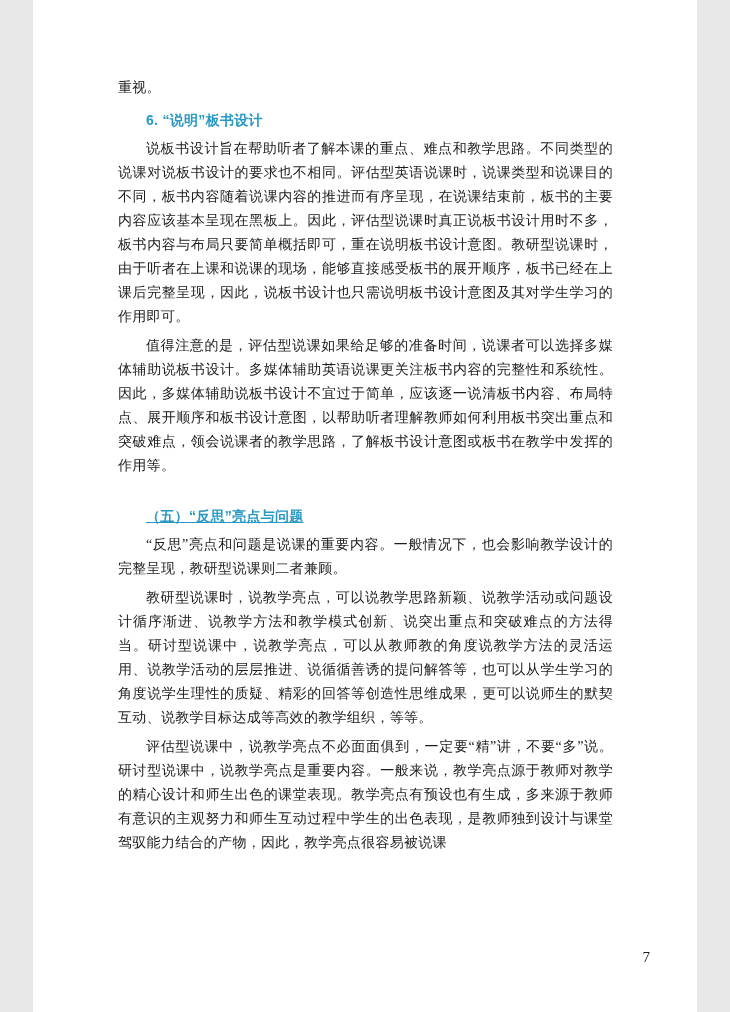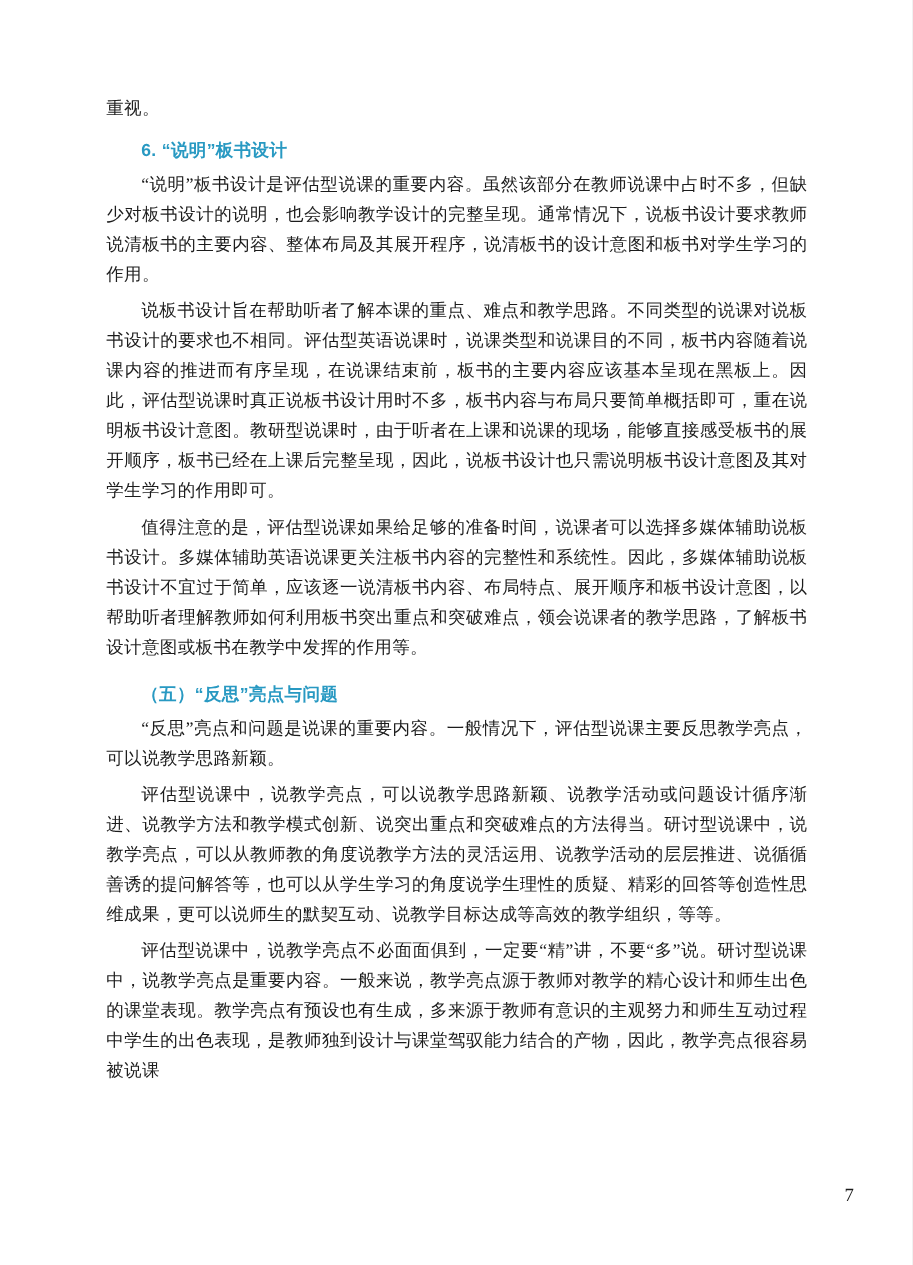--- a/index.html
+++ b/index.html
@@ -2,21 +2,21 @@
 <html style="--heading-color: #2899c2;"><head>
 <meta charset="utf-8">
 <style>
   html, body {
     margin: 0;
     padding: 0;
     background: #e8e8e8;
   }
   .page {
     position: relative;
-    width: 730px;
+    width: 664px;
     height: 1012px;
     margin: 0 auto;
     background: #ffffff;
     overflow: hidden;
     font-family: "Liberation Serif", serif;
     color: #1c1c1c;
   }
   .text-column {
     position: absolute;
     left: 85px;
@@ -38,53 +38,53 @@
     font-family: "Liberation Sans", sans-serif;
     font-weight: bold;
     color: var(--heading-color, #2899c2);
     font-size: 14px;
     line-height: 24px;
     margin: 8px 0 5px 0;
     text-indent: 2em;
     letter-spacing: 0.3px;
   }
   .heading.section {
-    margin-top: 12px;
+    margin-top: 26px;
+    text-decoration: underline;
   }
   .page-number {
     position: absolute;
     right: 47px;
     bottom: 46px;
     font-size: 15px;
     font-family: "Liberation Serif", serif;
     color: #1c1c1c;
   }
 </style>
 </head>
 <body>
 
 <div class="page">
   <div class="text-column">
 
     <p class="para no-indent">重视。</p>
 
     <h3 class="heading">6. “说明”板书设计</h3>
 
-    <p class="para">“说明”板书设计是评估型说课的重要内容。虽然该部分在教师说课中占时不多，但缺少对板书设计的说明，也会影响教学设计的完整呈现。通常情况下，说板书设计要求教师说清板书的主要内容、整体布局及其展开程序，说清板书的设计意图和板书对学生学习的作用。</p>
 
     <p class="para">说板书设计旨在帮助听者了解本课的重点、难点和教学思路。不同类型的说课对说板书设计的要求也不相同。评估型英语说课时，说课类型和说课目的不同，板书内容随着说课内容的推进而有序呈现，在说课结束前，板书的主要内容应该基本呈现在黑板上。因此，评估型说课时真正说板书设计用时不多，板书内容与布局只要简单概括即可，重在说明板书设计意图。教研型说课时，由于听者在上课和说课的现场，能够直接感受板书的展开顺序，板书已经在上课后完整呈现，因此，说板书设计也只需说明板书设计意图及其对学生学习的作用即可。</p>
 
     <p class="para">值得注意的是，评估型说课如果给足够的准备时间，说课者可以选择多媒体辅助说板书设计。多媒体辅助英语说课更关注板书内容的完整性和系统性。因此，多媒体辅助说板书设计不宜过于简单，应该逐一说清板书内容、布局特点、展开顺序和板书设计意图，以帮助听者理解教师如何利用板书突出重点和突破难点，领会说课者的教学思路，了解板书设计意图或板书在教学中发挥的作用等。</p>
 
     <h2 class="heading section">（五）“反思”亮点与问题</h2>
 
-    <p class="para">“反思”亮点和问题是说课的重要内容。一般情况下，评估型说课主要反思教学亮点，可以说教学思路新颖。</p>
+    <p class="para">“反思”亮点和问题是说课的重要内容。一般情况下，也会影响教学设计的完整呈现，教研型说课则二者兼顾。</p>
 
 
 
-    <p class="para">评估型说课中，说教学亮点，可以说教学思路新颖、说教学活动或问题设计循序渐进、说教学方法和教学模式创新、说突出重点和突破难点的方法得当。研讨型说课中，说教学亮点，可以从教师教的角度说教学方法的灵活运用、说教学活动的层层推进、说循循善诱的提问解答等，也可以从学生学习的角度说学生理性的质疑、精彩的回答等创造性思维成果，更可以说师生的默契互动、说教学目标达成等高效的教学组织，等等。</p>
+    <p class="para">教研型说课时，说教学亮点，可以说教学思路新颖、说教学活动或问题设计循序渐进、说教学方法和教学模式创新、说突出重点和突破难点的方法得当。研讨型说课中，说教学亮点，可以从教师教的角度说教学方法的灵活运用、说教学活动的层层推进、说循循善诱的提问解答等，也可以从学生学习的角度说学生理性的质疑、精彩的回答等创造性思维成果，更可以说师生的默契互动、说教学目标达成等高效的教学组织，等等。</p>
 
     <p class="para">评估型说课中，说教学亮点不必面面俱到，一定要“精”讲，不要“多”说。研讨型说课中，说教学亮点是重要内容。一般来说，教学亮点源于教师对教学的精心设计和师生出色的课堂表现。教学亮点有预设也有生成，多来源于教师有意识的主观努力和师生互动过程中学生的出色表现，是教师独到设计与课堂驾驭能力结合的产物，因此，教学亮点很容易被说课</p>
 
   </div>
 
   <div class="page-number">7</div>
 </div>
 
 </body></html>

